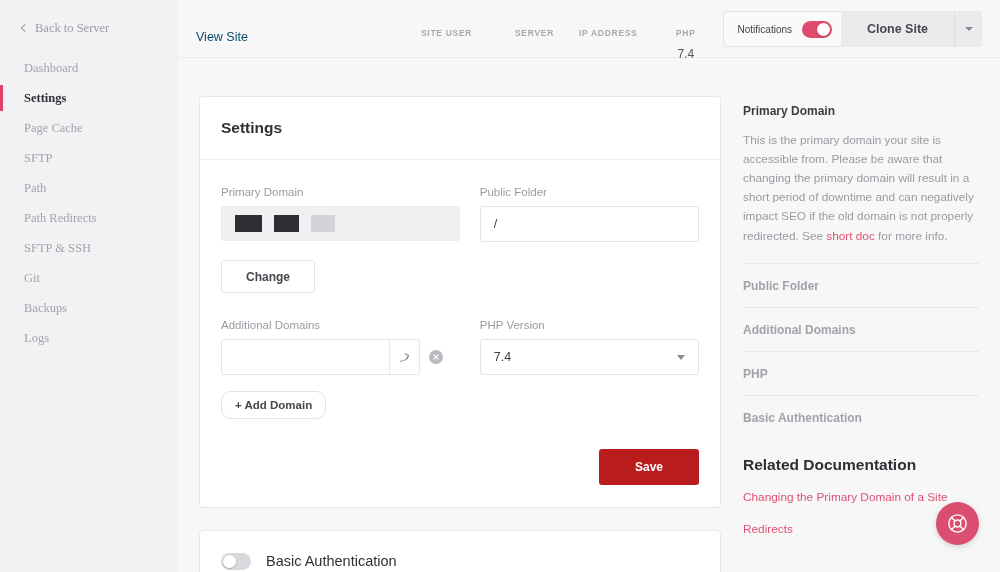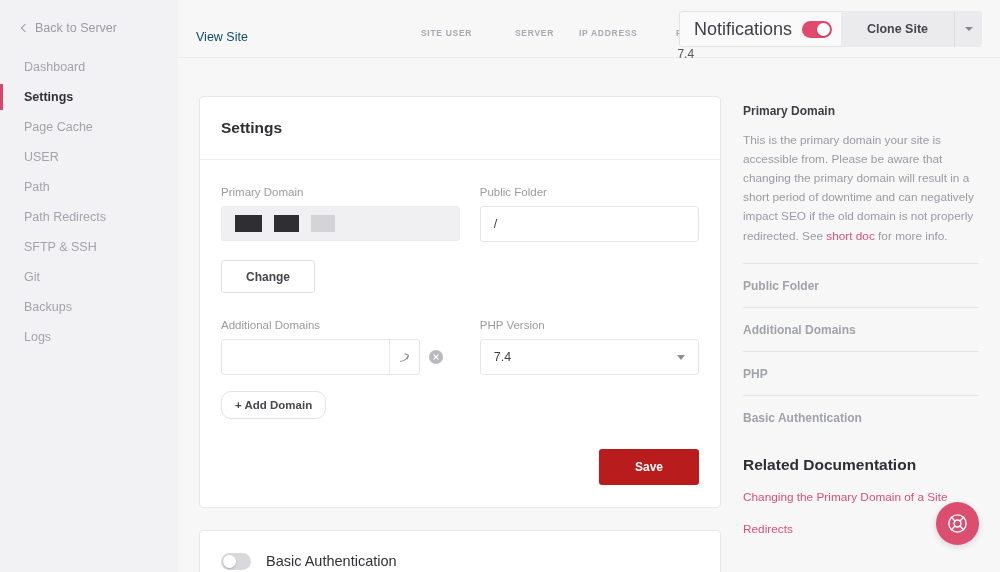--- a/index.html
+++ b/index.html
@@ -16,20 +16,21 @@
 
   .app { position: relative; width: 1000px; height: 572px; display: flex; }
 
   
   .sidebar {
     width: 178px;
     height: 572px;
     background: #f2f2f4;
     flex: 0 0 178px;
     position: relative;
+    font-family: Liberation Serif, serif;
   }
   .back-link {
     display: flex;
     align-items: center;
     gap: 7px;
     padding: 21px 0 0 22px;
     font-size: 12.5px;
     color: #9b9ba3;
     cursor: pointer;
   }
@@ -116,21 +117,21 @@
     height: 36px;
     display: flex;
     align-items: center;
     gap: 10px;
     padding: 0 12px 0 14px;
     background: #fafafa;
     border: 1px solid #e3e3e6;
     border-radius: 3px;
     cursor: pointer;
   }
-  .notif-label { font-size: 18px; color: #3f3f45; }
+  .notif-label { font-size: 10px; color: #3f3f45; }
   .toggle {
     width: 30px; height: 17px;
     border-radius: 9px;
     background: #d9d9dd;
     position: relative;
     flex: 0 0 30px;
     cursor: pointer;
   }
   .toggle .knob {
     position: absolute;
@@ -414,21 +415,21 @@
       <div class="nav-item">
         <span>Dashboard</span>
       </div>
       <div class="nav-item active">
         <span>Settings</span>
       </div>
       <div class="nav-item">
         <span>Page Cache</span>
       </div>
       <div class="nav-item">
-        <span>USER</span>
+        <span>SFTP</span>
       </div>
       <div class="nav-item">
         <span>Path</span>
       </div>
       <div class="nav-item">
         <span>Path Redirects</span>
       </div>
       <div class="nav-item">
         <span>SFTP &amp; SSH</span>
       </div>

